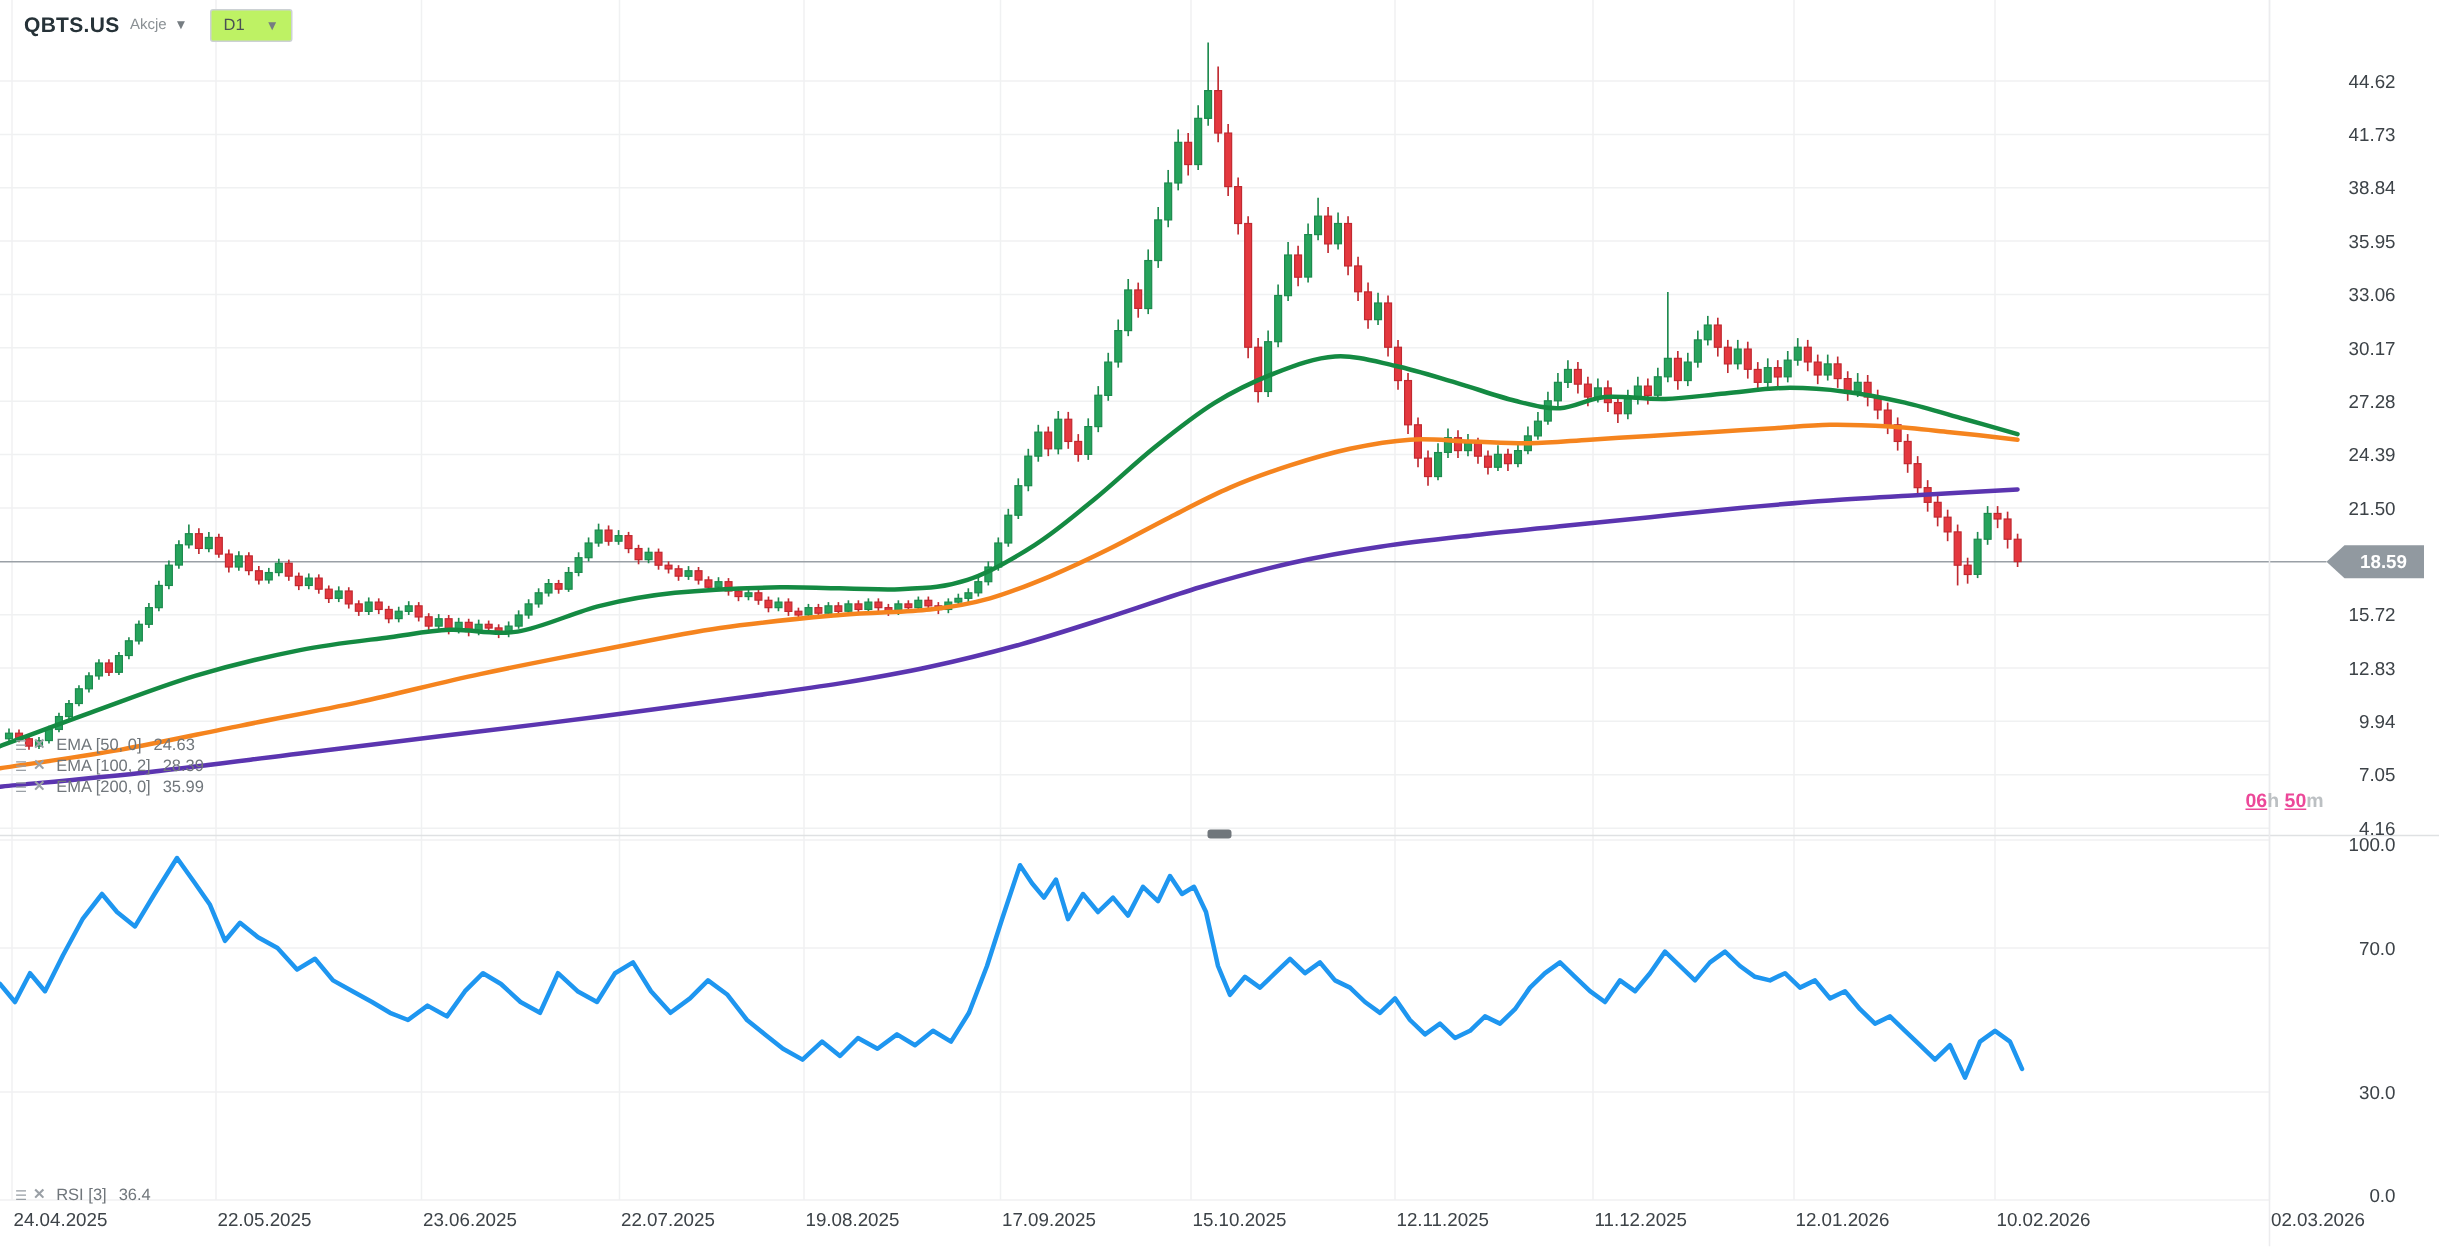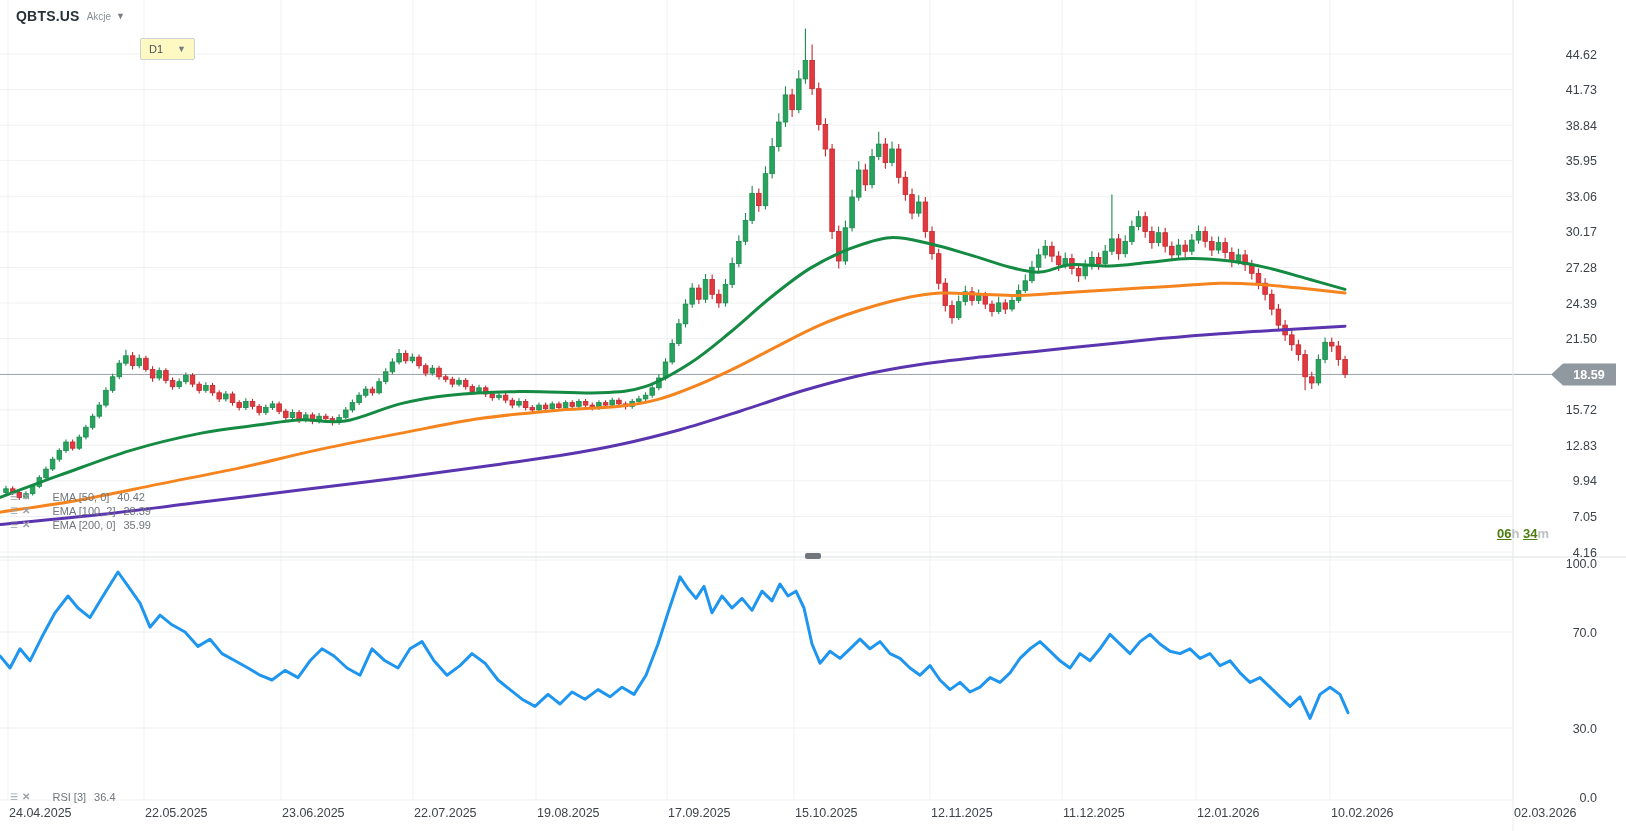--- a/index.html
+++ b/index.html
@@ -5,29 +5,29 @@
   html,body{margin:0;padding:0;background:#fff;}
   body{width:1626px;height:831px;position:relative;overflow:hidden;
        font-family:"Liberation Sans",sans-serif;-webkit-font-smoothing:antialiased;}
   #chart-svg{position:absolute;left:0;top:0;}
   .overlay{position:absolute;white-space:nowrap;}
   .symbol-row{left:16px;top:8px;display:flex;align-items:center;gap:5px;cursor:pointer;}
   .symbol-name{font-size:14px;font-weight:bold;color:#263238;letter-spacing:.2px;}
   .symbol-type{font-size:10px;color:#8a9094;margin-left:2px;}
   .caret{font-size:9px;color:#767d82;line-height:1;}
   .tf-box{left:140px;top:6px;display:flex;align-items:center;gap:14px;
-          border:1px solid #ccd1d4;border-radius:2px;padding:4px 8px;background:#fef9c3;cursor:pointer;margin-top:32px;}
+          border:1px solid #ccd1d4;border-radius:2px;padding:4px 8px;background:#bef264;cursor:pointer;}
   .tf-label{font-size:11px;color:#4a5054;}
   .ind-row{display:flex;align-items:center;gap:4px;font-size:11px;color:#70767b;}
   .ind-icon{font-size:9px;color:#9aa0a6;cursor:pointer;line-height:1;}
   .ind-x{font-size:10px;color:#9aa0a6;cursor:pointer;line-height:1;font-weight:bold;}
-  .ind-name{margin-left:18px;}
+  .ind-name{margin-left:3px;}
   .ind-val{margin-left:4px;}
   .countdown{left:1497px;top:526px;font-size:13px;font-weight:bold;color:#bcc0c3;}
-  .countdown .num{color:#4d7c0f;text-decoration:underline;}
+  .countdown .num{color:#ec4899;text-decoration:underline;}
   .countdown .unit{color:#bcc0c3;font-weight:bold;}
 </style>
 </head>
 <body>
 
 <svg id="chart-svg" width="1626" height="831">
     <rect x="0" y="0" width="1626" height="831" fill="#ffffff"></rect>
     <line x1="0" y1="54.0" x2="1513" y2="54.0" stroke="#f0f1f2" stroke-width="1"></line>
     <line x1="0" y1="89.6" x2="1513" y2="89.6" stroke="#f0f1f2" stroke-width="1"></line>
     <line x1="0" y1="125.2" x2="1513" y2="125.2" stroke="#f0f1f2" stroke-width="1"></line>
@@ -514,21 +514,21 @@
 
 <div class="overlay tf-box">
   <span class="tf-label">D1</span>
   <span class="caret">▼</span>
 </div>
 
 <div class="overlay ind-row" style="left:10px;top:491px;">
   <span class="ind-icon">☰</span>
   <span class="ind-x">✕</span>
   <span class="ind-name">EMA [50, 0]</span>
-  <span class="ind-val">40.42</span>
+  <span class="ind-val">24.63</span>
 </div>
 <div class="overlay ind-row" style="left:10px;top:505px;">
   <span class="ind-icon">☰</span>
   <span class="ind-x">✕</span>
   <span class="ind-name">EMA [100, 2]</span>
   <span class="ind-val">28.39</span>
 </div>
 <div class="overlay ind-row" style="left:10px;top:519px;">
   <span class="ind-icon">☰</span>
   <span class="ind-x">✕</span>
@@ -538,14 +538,14 @@
 
 <div class="overlay ind-row" style="left:10px;top:791px;">
   <span class="ind-icon">☰</span>
   <span class="ind-x">✕</span>
   <span class="ind-name">RSI [3]</span>
   <span class="ind-val">36.4</span>
 </div>
 
 <div class="overlay countdown">
   <span class="num">06</span><span class="unit">h</span>
-  <span class="num">34</span><span class="unit">m</span>
+  <span class="num">50</span><span class="unit">m</span>
 </div>
 
 </body></html>

